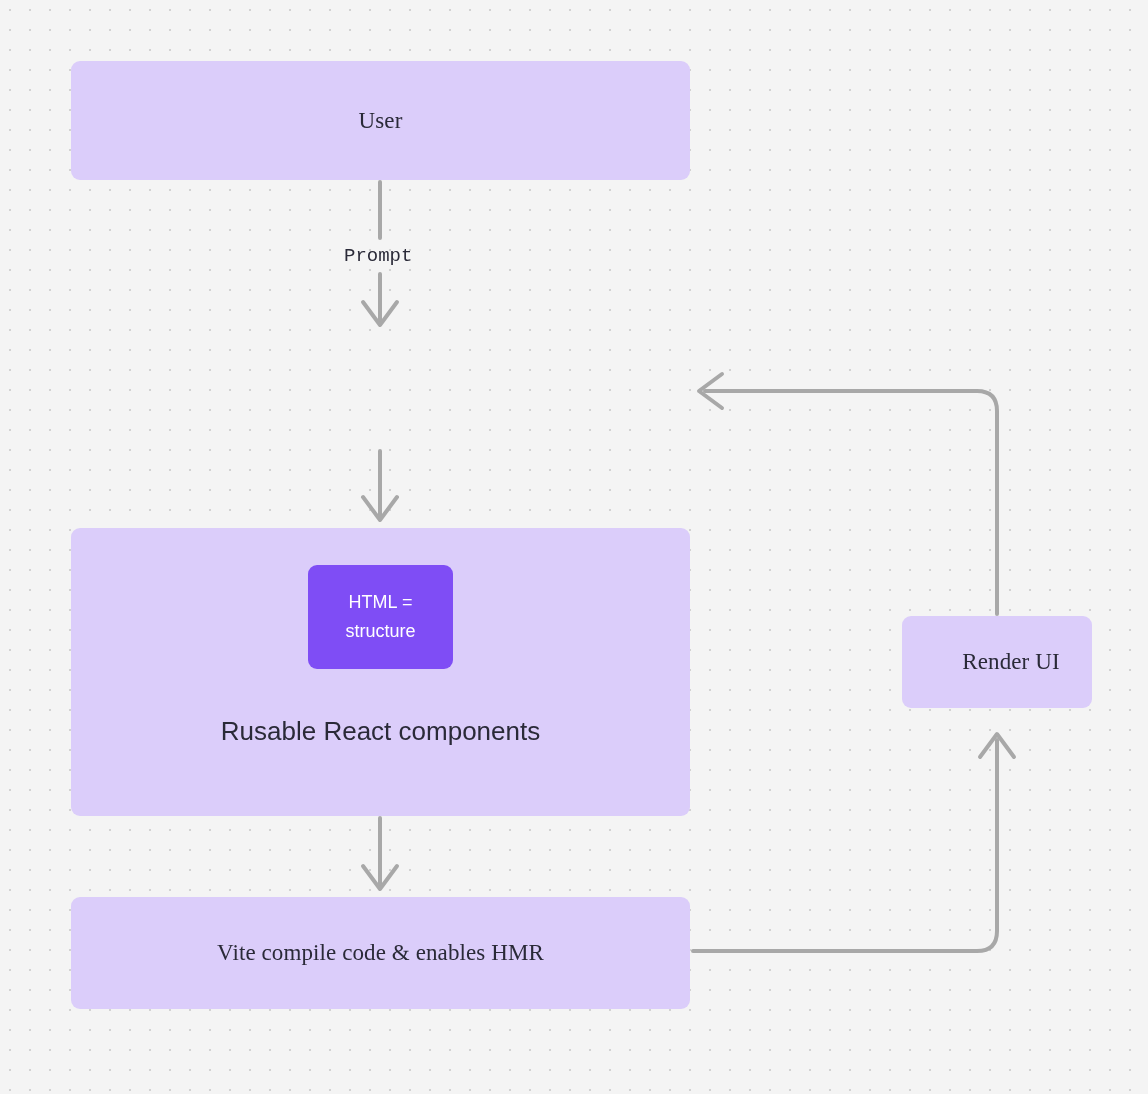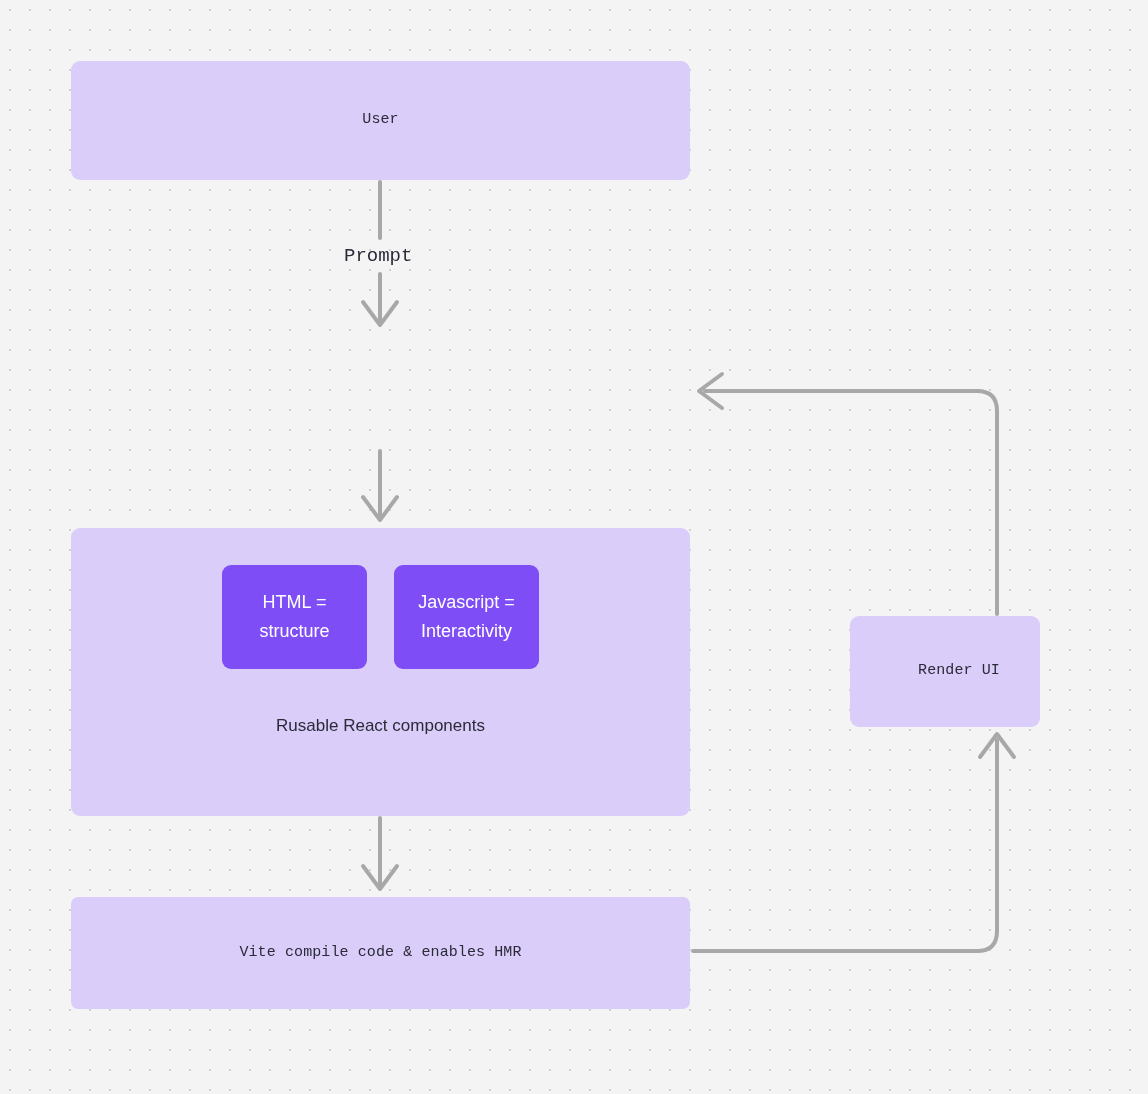--- a/index.html
+++ b/index.html
@@ -21,33 +21,33 @@
   .node {
     position: absolute;
     box-sizing: border-box;
     background: #dbcdfa;
     border-radius: 9px;
     display: flex;
     align-items: center;
     justify-content: center;
   }
   .node-label {
-    font-family: Liberation Mono, monospace;
-    font-size: 15px;
+    font-family: Liberation Serif, serif;
+    font-size: 23px;
     color: #2a2a38;
     line-height: 1.35;
     text-align: center;
     letter-spacing: 0.1px;
   }
   #node-user      { left: 71px;  top: 61px;  width: 619px; height: 119px; }
   #node-webapp    { left: 71px;  top: 333px; width: 619px; height: 116px; }
   #node-components{ left: 71px;  top: 528px; width: 619px; height: 288px;
                     align-items: flex-start; justify-content: flex-start; }
-  #node-vite      { left: 71px;  top: 897px; width: 619px; height: 112px; border-radius: 7px; }
-  #node-render    { left: 850px; top: 616px; width: 190px; height: 111px; padding-left: 28px; }
+  #node-vite      { left: 71px;  top: 897px; width: 619px; height: 112px; }
+  #node-render    { left: 902px; top: 616px; width: 190px; height: 92px; padding-left: 28px; }
 
   .sub-row {
     position: absolute;
     left: 0;
     top: 37px;
     width: 619px;
     display: flex;
     justify-content: center;
     gap: 27px;
   }
@@ -68,21 +68,21 @@
     line-height: 1.6;
     text-align: center;
   }
   .container-caption {
     position: absolute;
     left: 0;
     top: 188px;
     width: 619px;
     text-align: center;
     font-family: "Liberation Sans", sans-serif;
-    font-size: 17px;
+    font-size: 26px;
     color: #2a2a38;
   }
   .edge-label {
     position: absolute;
     font-family: Liberation Mono, monospace;
     font-size: 19px;
     color: #2a2a38;
     background: transparent;
     white-space: nowrap;
   }
@@ -134,23 +134,20 @@
   </div>
 
   <div class="edge-label" id="edge-label-prompt">Prompt</div>
 
 
   <div class="node" id="node-components">
     <div class="sub-row">
       <div class="sub-node">
         <span class="sub-label"><span>HTML =</span><br><span>structure</span></span>
       </div>
-      <div class="sub-node">
-        <span class="sub-label"><span>Javascript =</span><br><span>Interactivity</span></span>
-      </div>
     </div>
     <div class="container-caption">Rusable React components</div>
   </div>
 
   <div class="node" id="node-vite">
     <span class="node-label">Vite compile code &amp; enables HMR</span>
   </div>
 
   <div class="node" id="node-render">
     <span class="node-label">Render UI</span>

